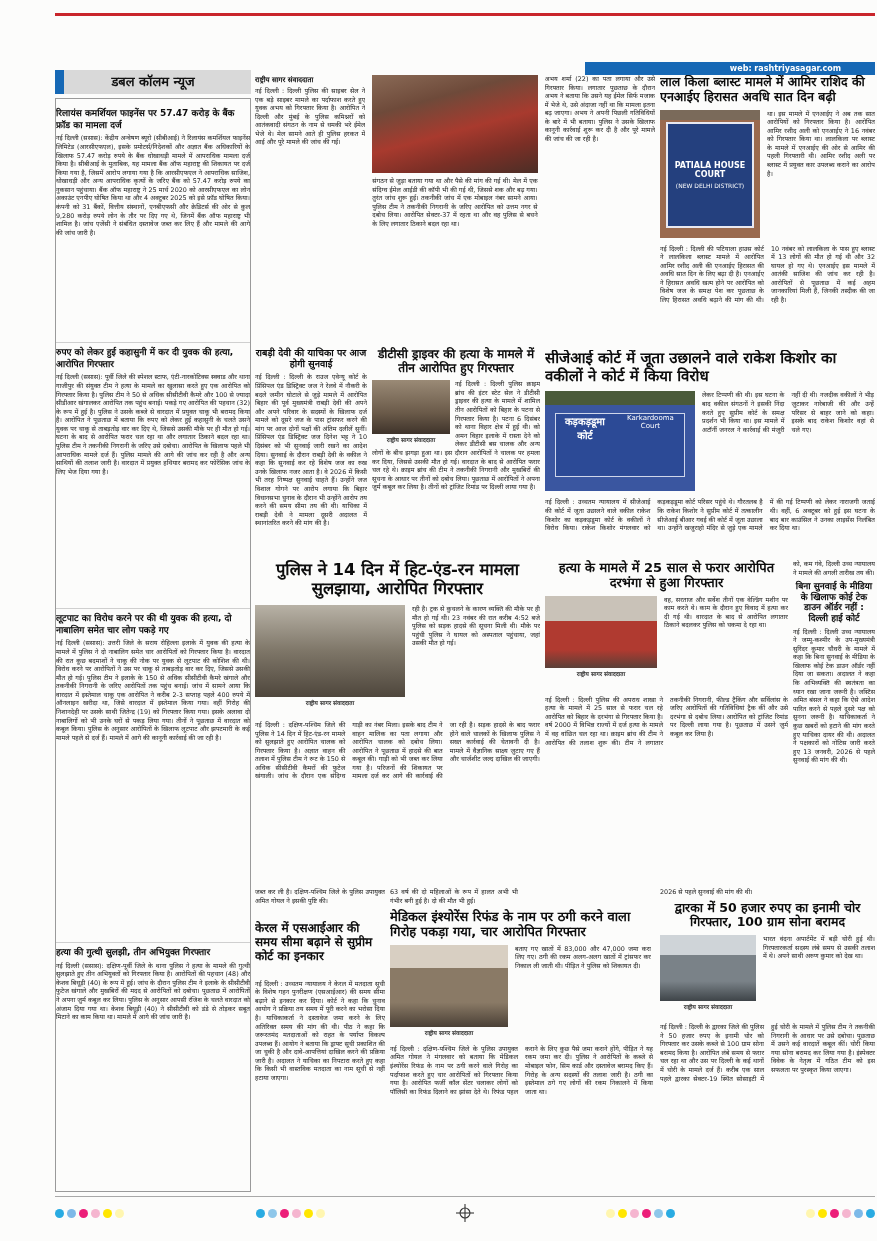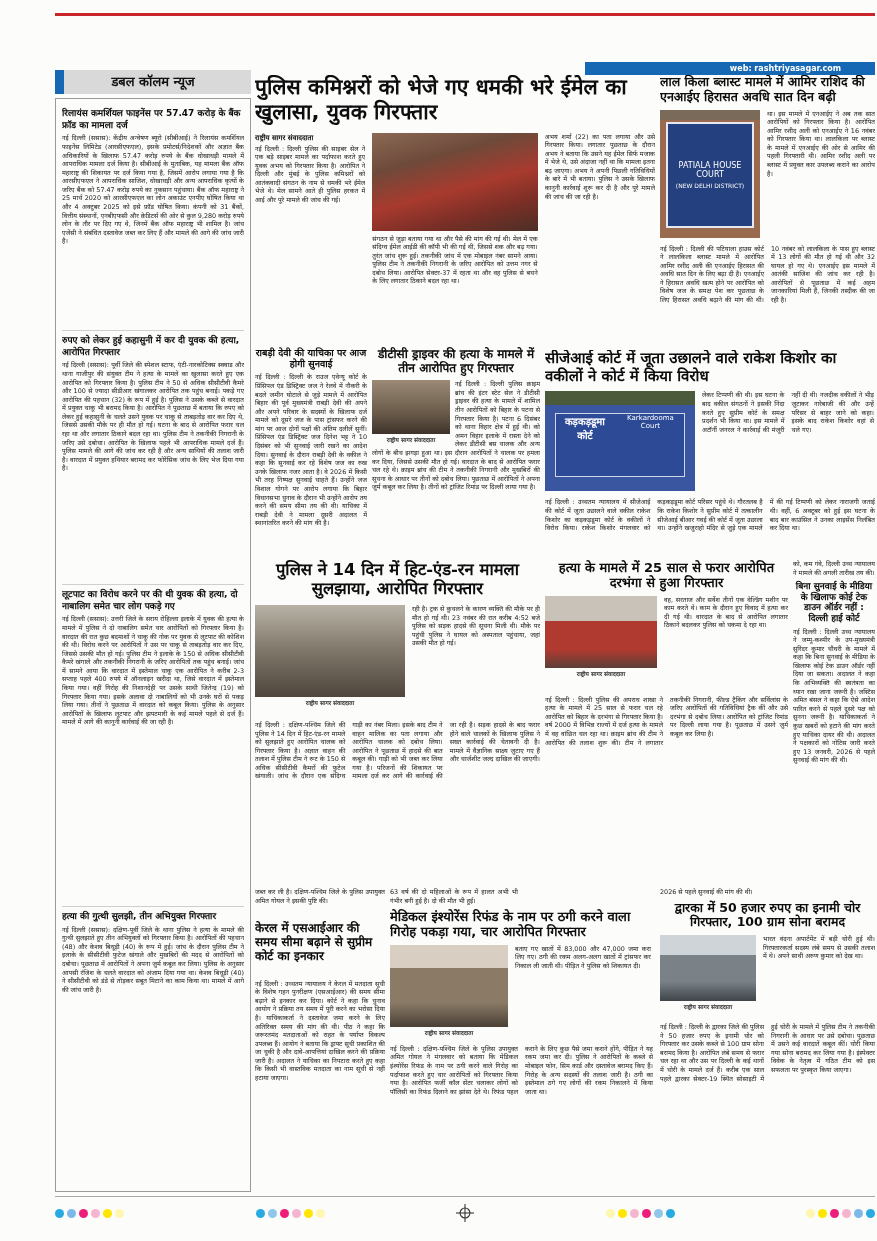--- a/index.html
+++ b/index.html
@@ -31,36 +31,36 @@
   .photo{position:relative;background:#888;overflow:hidden}
   .cols{display:flex;gap:7px}
   .c2{column-count:2;column-gap:7px}
   .c3{column-count:3;column-gap:7px}
   .cont{border-bottom:0;margin-bottom:4px}
   
   .lc-head{position:absolute;left:55px;top:70px;width:196px;height:24px;background:#d9d9d9;
            font-size:13px;font-weight:700;text-align:center;line-height:24px;color:#111}
   .lc-head::before{content:"";position:absolute;left:0;top:0;width:9px;height:24px;background:#1668b5}
   .lc-box{position:absolute;left:55px;top:98px;width:196px;height:1094px;border:1px solid #9a9a9a;
-          padding:5px 6px;overflow:hidden}
+          padding:5px 0;overflow:hidden}
   .la{overflow:hidden;padding-top:4px}
-  .la + .la{border-top:1px solid #cfcfcf;margin-top:4px}
+  .la + .la{border-top:1px solid #cfcfcf;margin-top:16px}
   .la .hl{font-size:9px;line-height:1.3;margin-bottom:3px}
   
   .ph-main{width:168px;height:98px;background:linear-gradient(165deg,#8a6a56 0%,#6e4a3a 28%,#a83a2e 55%,#7c2f26 76%,#4a2e26 100%)}
   .ph-patiala{width:100px;height:128px;background:linear-gradient(180deg,#7a6a5a 0 8%,#9a6a4e 8% 100%)}
   .ph-dtc{width:78px;height:54px;background:linear-gradient(180deg,#9a8a76,#6b5b4a 60%,#3e332a)}
   .ph-karkar{width:150px;height:100px;background:linear-gradient(180deg,#4a5a3a 0 14%,#3a56a0 14% 100%)}
   .ph-hit{width:150px;height:92px;background:linear-gradient(180deg,#b8b2a6,#7e7668 50%,#4e463c)}
   .ph-red{width:112px;height:72px;background:linear-gradient(180deg,#c9c2b8 0 35%,#b03a30 35% 75%,#5a4038 100%)}
   .ph-med{width:118px;height:82px;background:linear-gradient(180deg,#d8cfc2 0 28%,#8a7a66 28% 70%,#4a4036 100%)}
   .ph-dwa{width:96px;height:66px;background:linear-gradient(180deg,#cfd4d8 0 30%,#7a8288 30% 70%,#3e4448 100%)}
   .sign{position:absolute;left:6px;right:6px;top:12px;bottom:10px;background:#24407e;border:2px solid #e8e8f0;
         color:#fff;text-align:center;display:flex;flex-direction:column;justify-content:center;gap:3px}
-  .sign .s1{font-size:8px;font-weight:400}
+  .sign .s1{font-size:8px;font-weight:700}
   .sign .s2{font-size:6px}
   .sign-k{position:absolute;left:10px;right:10px;top:22px;bottom:14px;background:#2c4a96;border:1px solid #cfd6ea;
         color:#fff;text-align:center;display:flex;flex-direction:row;justify-content:center;gap:3px}
   .sign-k .s1{font-size:10px;font-weight:700}
   .sign-k .s2{font-size:7px}
   
   .footer{position:absolute;left:55px;top:1196px;width:820px;border-top:1px solid #a8a8a8;padding-top:7px;
           display:flex;align-items:center;justify-content:space-between}
   .dotg{display:flex;gap:3px}
   .dot{display:inline-block;width:9px;height:9px;border-radius:50%}
@@ -90,21 +90,20 @@
       <div class="hl">लूटपाट का विरोध करने पर की थी युवक की हत्या, दो नाबालिग समेत चार लोग पकड़े गए</div>
       <div class="body">नई दिल्ली (ससास): उत्तरी जिले के सराय रोहिल्ला इलाके में युवक की हत्या के मामले में पुलिस ने दो नाबालिग समेत चार आरोपितों को गिरफ्तार किया है। वारदात की रात कुछ बदमाशों ने चाकू की नोक पर युवक से लूटपाट की कोशिश की थी। विरोध करने पर आरोपितों ने उस पर चाकू से ताबड़तोड़ वार कर दिए, जिससे उसकी मौत हो गई। पुलिस टीम ने इलाके के 150 से अधिक सीसीटीवी कैमरे खंगाले और तकनीकी निगरानी के जरिए आरोपितों तक पहुंच बनाई। जांच में सामने आया कि वारदात में इस्तेमाल चाकू एक आरोपित ने करीब 2-3 सप्ताह पहले 400 रुपये में ऑनलाइन खरीदा था, जिसे वारदात में इस्तेमाल किया गया। वहीं गिरोह की निशानदेही पर उसके साथी जितेन्द्र (19) को गिरफ्तार किया गया। इसके अलावा दो नाबालिगों को भी उनके घरों से पकड़ लिया गया। तीनों ने पूछताछ में वारदात को कबूल किया। पुलिस के अनुसार आरोपितों के खिलाफ लूटपाट और झपटमारी के कई मामले पहले से दर्ज हैं। मामले में आगे की कानूनी कार्रवाई की जा रही है।</div>
     </div>
     <div class="la" style="height:270px">
       <div class="hl">हत्या की गुत्थी सुलझी, तीन अभियुक्त गिरफ्तार</div>
       <div class="body">नई दिल्ली (ससास): दक्षिण-पूर्वी जिले के थाना पुलिस ने हत्या के मामले की गुत्थी सुलझाते हुए तीन अभियुक्तों को गिरफ्तार किया है। आरोपितों की पहचान (48) और केशव बिधूड़ी (40) के रूप में हुई। जांच के दौरान पुलिस टीम ने इलाके के सीसीटीवी फुटेज खंगाले और मुखबिरों की मदद से आरोपितों को दबोचा। पूछताछ में आरोपितों ने अपना जुर्म कबूल कर लिया। पुलिस के अनुसार आपसी रंजिश के चलते वारदात को अंजाम दिया गया था। केशव बिधूड़ी (40) ने सीसीटीवी को डंडे से तोड़कर सबूत मिटाने का काम किया था। मामले में आगे की जांच जारी है।</div>
     </div>
   </div>
 
   <div class="art" style="left:255px;top:75px;width:400px;height:264px">
-    <div class="hl" style="font-size:21px;margin-bottom:8px">पुलिस कमिश्नरों को भेजे गए धमकी भरे ईमेल का खुलासा, युवक गिरफ्तार</div>
     <div class="cols" style="height:196px">
       <div style="width:112px;overflow:hidden">
         <div class="byline">राष्ट्रीय सागर संवाददाता</div>
         <div class="body">नई दिल्ली : दिल्ली पुलिस की साइबर सेल ने एक बड़े साइबर मामले का पर्दाफाश करते हुए युवक अभय को गिरफ्तार किया है। आरोपित ने दिल्ली और मुंबई के पुलिस कमिश्नरों को आतंकवादी संगठन के नाम से धमकी भरे ईमेल भेजे थे। मेल सामने आते ही पुलिस हरकत में आई और पूरे मामले की जांच की गई।</div>
       </div>
       <div style="width:168px;overflow:hidden">
         <div class="photo ph-main"></div>
         <div class="body" style="margin-top:4px">संगठन से जुड़ा बताया गया था और पैसे की मांग की गई थी। मेल में एक संदिग्ध ईमेल आईडी की कॉपी भी की गई थी, जिससे शक और बढ़ गया। तुरंत जांच शुरू हुई। तकनीकी जांच में एक मोबाइल नंबर सामने आया। पुलिस टीम ने तकनीकी निगरानी के जरिए आरोपित को उत्तम नगर से दबोच लिया। आरोपित सेक्टर-37 में रहता था और वह पुलिस से बचने के लिए लगातार ठिकाने बदल रहा था।</div>
       </div>
       <div style="width:112px;overflow:hidden">

